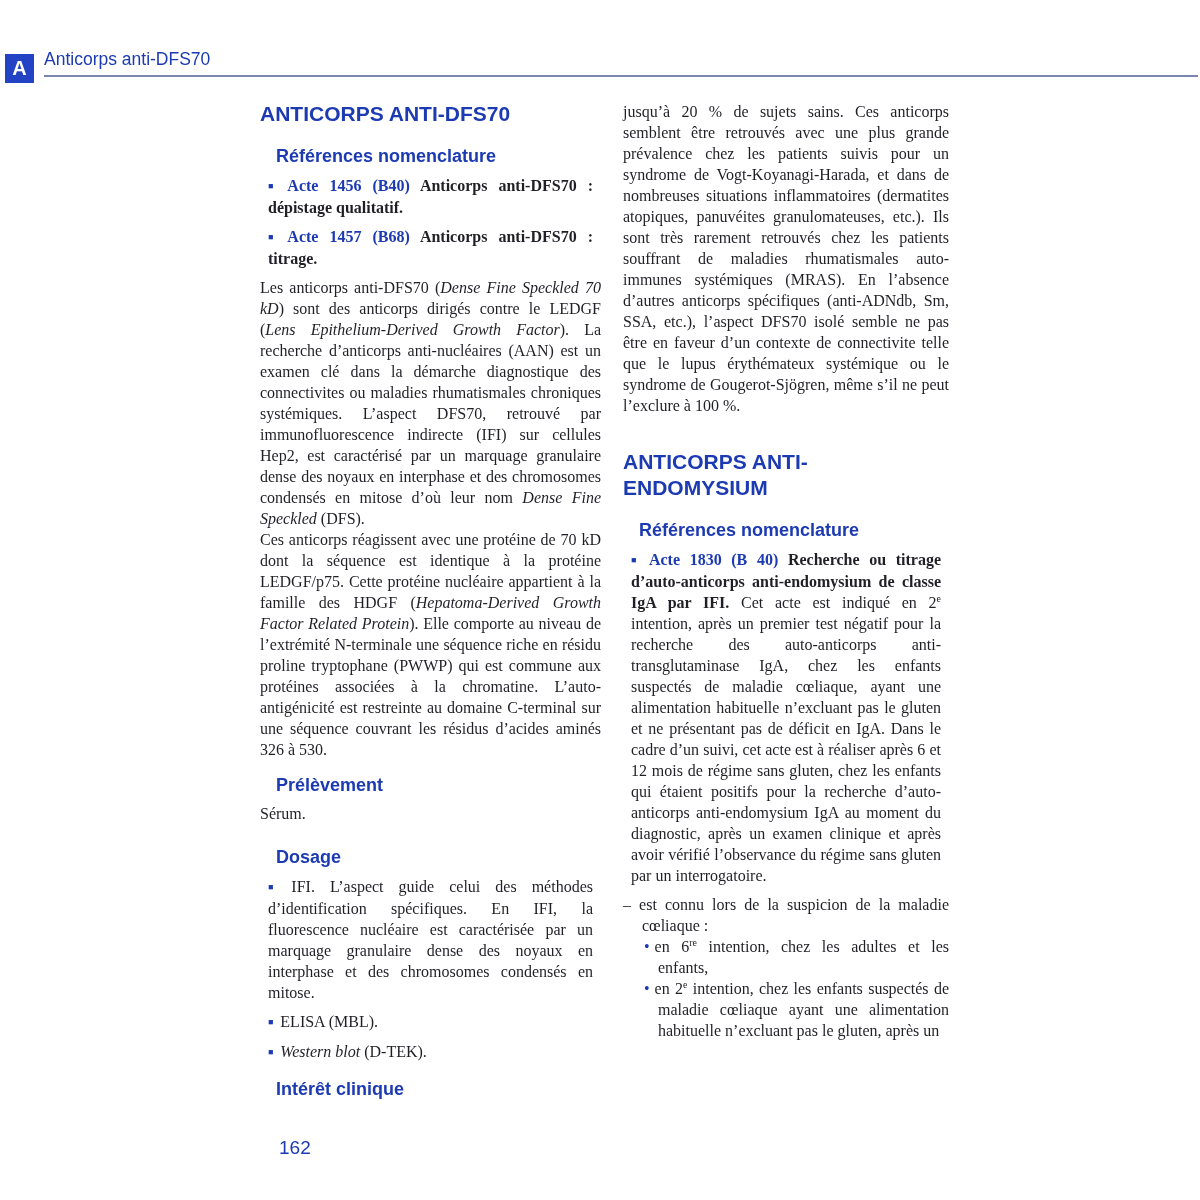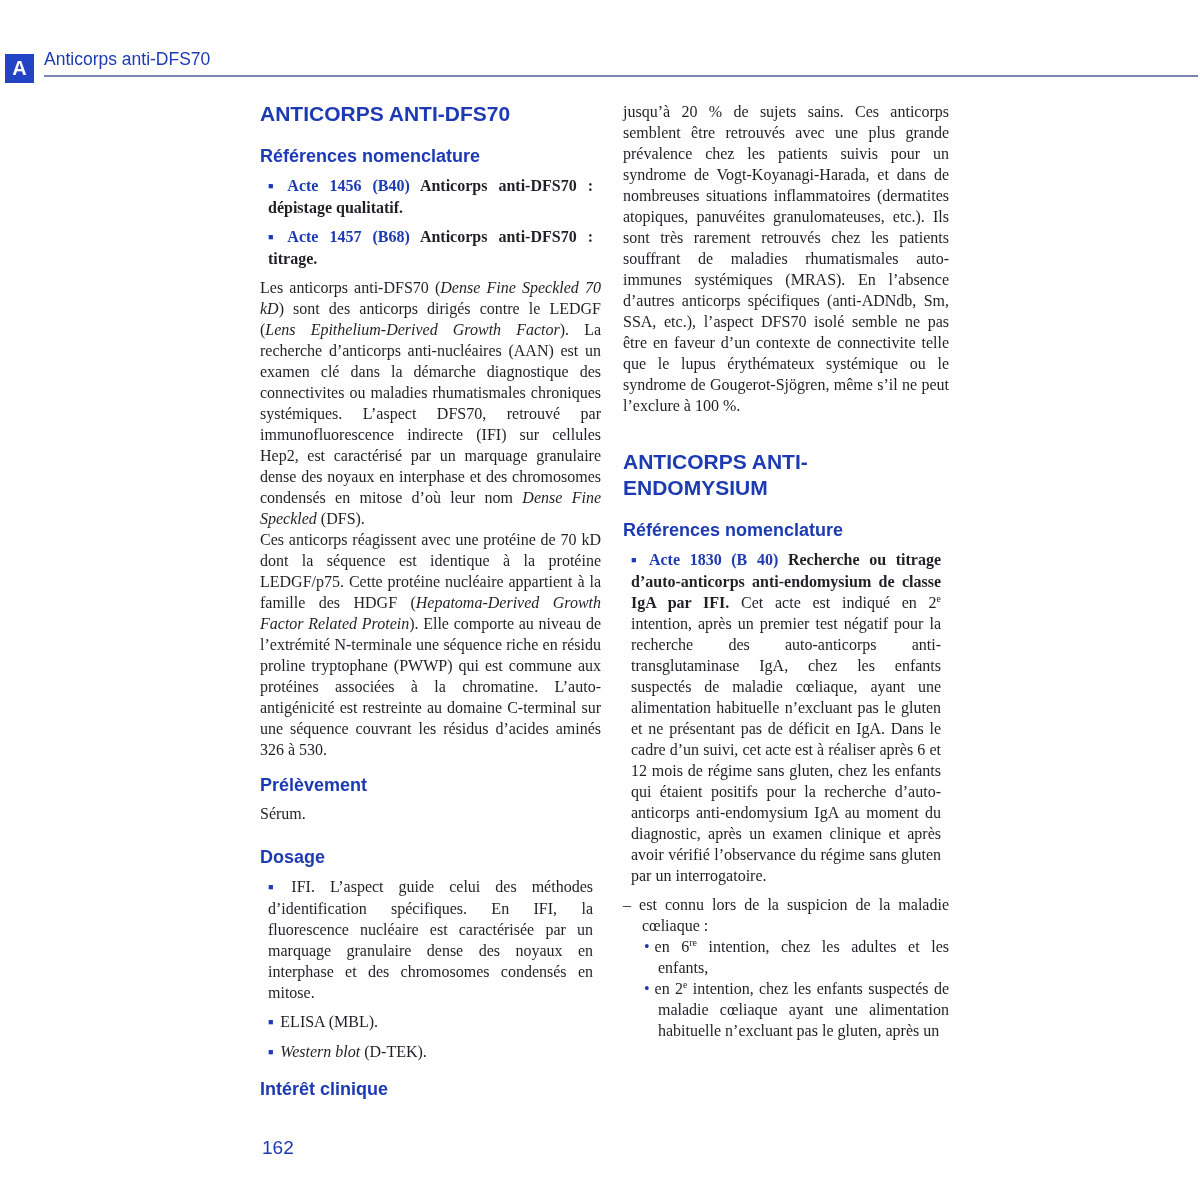--- a/index.html
+++ b/index.html
@@ -30,42 +30,42 @@
   .columns { position:absolute; top:101px; left:0; width:690px; display:flex; gap:22px; }
   .col-left  { width:341px; flex:0 0 341px; }
   .col-right { width:326px; flex:0 0 326px; }
 
   .article-title {
     font-family:"Liberation Sans", sans-serif; font-weight:bold;
     font-size:21px; line-height:26px; color:#1c3ab2; margin:0 0 0 0;
   }
   .section-heading {
     font-family:"Liberation Sans", sans-serif; font-weight:bold;
-    font-size:18px; line-height:22px; color:#1c3ab2; margin:18px 0 7px 0;
+    font-size:18px; line-height:22px; color:#1c3ab2; margin:18px 0 7px 16px;
   }
   .article-title.second { margin-top:33px; }
 
   p.body-par { margin:0; text-align:justify; }
   p.body-par + p.body-par { margin-top:0; }
   p.acte { margin:8px; text-align:justify; }
   p.plain { margin:0; }
 
   .dash-item { margin:0; text-align:justify; padding-left:19px; text-indent:-19px; }
   .bullet-item { margin:0 0 0 21px; text-align:justify; padding-left:14px; text-indent:-14px; }
 
   
   .ab { color:#1c3ab2; font-weight:bold; }
   .bd { font-weight:bold; }
   .it { font-style:italic; }
   .sup { vertical-align:super; font-size:0.62em; line-height:0; }
   .sq { color:#1c3ab2; font-size:0.55em; vertical-align:0.22em; margin-right:7px; }
   .dot { color:#1c3ab2; margin-right:5px; }
 
   .page-number {
-    position:absolute; left:262px; top:1137px;
+    position:absolute; left:279px; top:1137px;
     font-family:"Liberation Sans", sans-serif; font-size:19px; color:#1c3ab2;
   }
 </style>
 </head>
 <body>
 
 <div class="page-header">
   <div class="letter-badge">A</div>
   <div class="header-line">
     <span class="header-title">Anticorps anti-DFS70</span>

